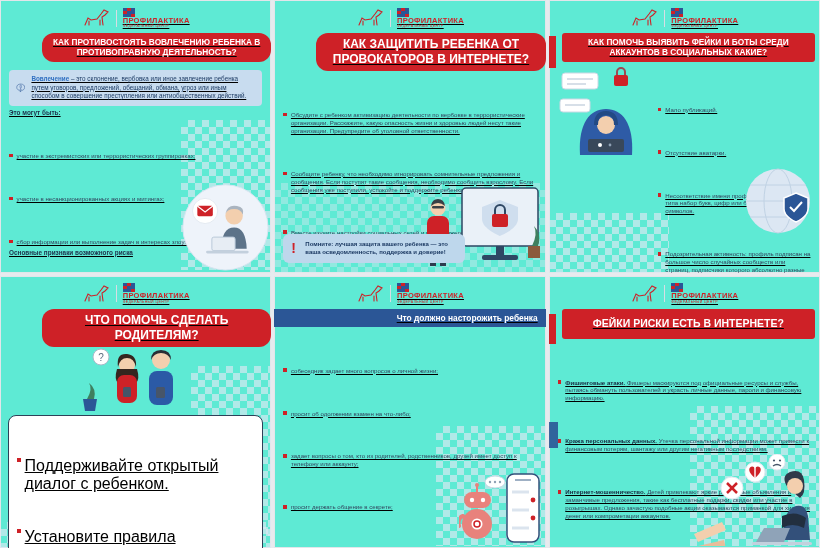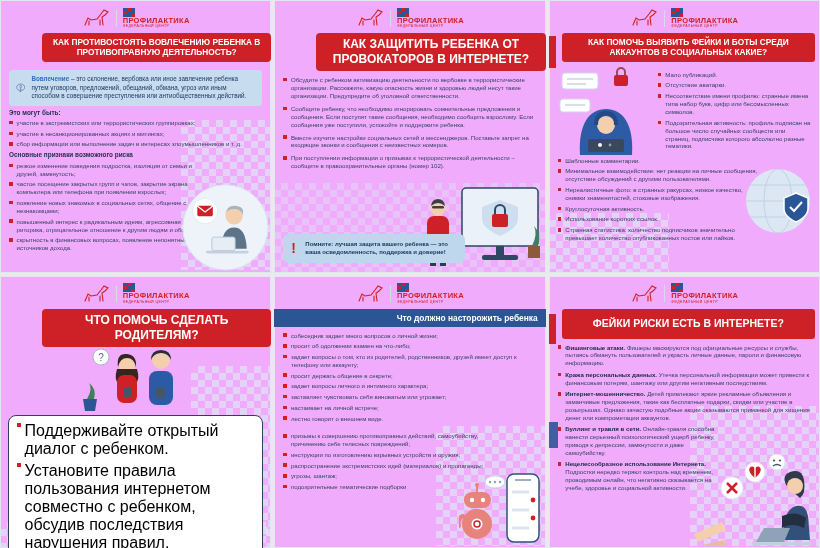--- a/index.html
+++ b/index.html
@@ -1,41 +1,41 @@
 <!DOCTYPE html>
 <html><head>
 <meta charset="utf-8">
 <style>
   html,body{margin:0;padding:0;background:#f3f4f6;}
   .board{width:820px;height:548px;display:grid;grid-template-columns:repeat(3,1fr);
          grid-template-rows:repeat(2,1fr);gap:3px;background:#e8eaee;
          font-family:"Liberation Sans",sans-serif;}
-  .poster{position:relative;background:#f0abfc;overflow:hidden;box-shadow:0 0 0 1px #e3e6ea inset;}
+  .poster{position:relative;background:#5eead4;overflow:hidden;box-shadow:0 0 0 1px #e3e6ea inset;text-decoration:underline;}
   .mosaic{position:absolute;background:
       conic-gradient(#dde8f3 25%, transparent 0 50%, #dde8f3 0 75%, transparent 0);
       background-size:14px 14px;opacity:.65;z-index:0;pointer-events:none;}
   .mosaic.dark{background:#2b5696;opacity:.9;}
   .logo-row{position:relative;z-index:2;display:flex;align-items:center;justify-content:center;
             gap:6px;height:30px;padding-top:3px;}
   .logo-div{width:1px;height:17px;background:#d7dde4;}
   .logo-text{display:flex;flex-direction:column;align-items:flex-start;line-height:1;}
   .brand{color:#ce2127;font-weight:bold;font-size:7.5px;letter-spacing:.3px;}
   .brand-sub{color:#ce2127;font-size:3.5px;margin-top:1px;letter-spacing:.4px;}
   .titlebar{position:relative;z-index:2;background:#ce2127;color:#fff;font-weight:bold;
             text-align:center;display:flex;align-items:center;justify-content:center;
-            padding:4px 10px;min-height:18px;font-size:8.3px;line-height:1.25;border-radius:4px;margin-left:42px;}
+            padding:4px 10px;min-height:18px;font-size:8.3px;line-height:1.25;border-radius:12px;margin-left:42px;}
   .titlebar.inset{margin:0 5px 0 13px;border-radius:3px;}
   .edge-strip{position:absolute;left:0;width:7px;background:#ce2127;z-index:2;}
   .bluebar{position:relative;z-index:2;background:#2b5696;color:#fff;font-weight:bold;
            text-align:right;padding:4px 8px;font-size:8.4px;line-height:1.2;}
   .content{position:relative;z-index:1;padding:5px 9px;font-size:6.1px;color:#32455e;
            line-height:1.3;}
   .sec-h{font-weight:bold;color:#1c2f49;font-size:6.4px;margin:3px 0 2px;}
   ul.blist{list-style:none;margin:0;padding:0;}
-  .li{display:flex;gap:4px;margin-bottom:2.8px;}
+  .li{display:flex;gap:4px;margin-bottom:2.8px;margin-top:35px;}
   .sq{width:3.6px;height:3.6px;background:#ce2127;flex:none;margin-top:1.8px;}
   .txt b{color:#16293f;}
   .infobox{display:flex;gap:6px;align-items:center;background:#c8dcef;border-radius:4px;
            padding:5px 7px;margin:3px 0 2px;color:#1c3a63;font-size:6.3px;line-height:1.32;}
   .infobox .lead{color:#2f6fc1;font-weight:bold;}
   .callout{position:absolute;left:9px;bottom:10px;width:152px;background:#bed7ec;
            border-radius:6px;padding:6px 8px 6px 22px;color:#1c3a63;font-weight:bold;
            font-size:6px;line-height:1.35;z-index:3;}
   .callout .ex{position:absolute;left:8px;top:7px;color:#ce2127;font-size:14px;font-weight:bold;
                line-height:1;}

